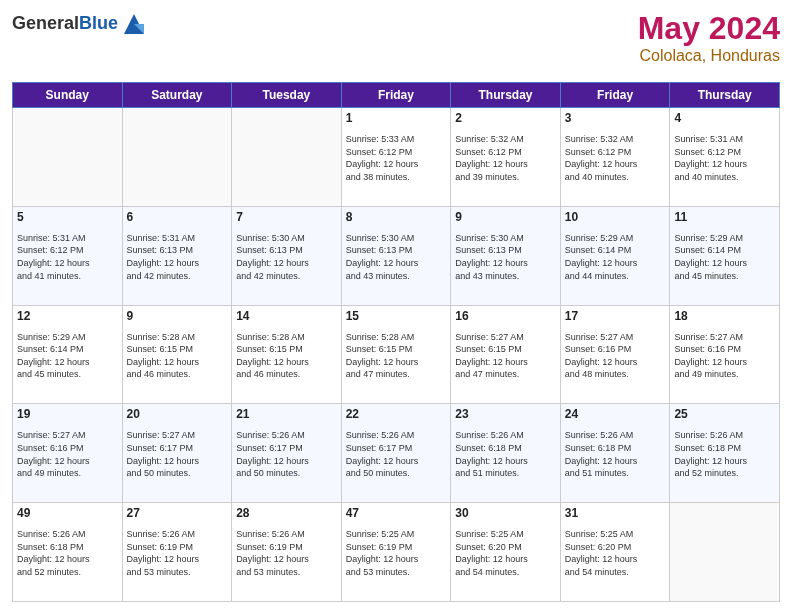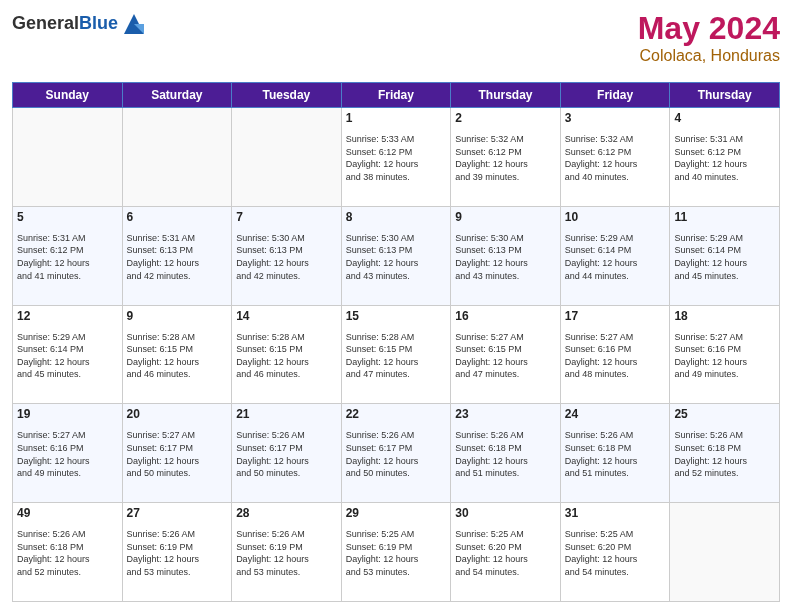--- a/index.html
+++ b/index.html
@@ -336,21 +336,21 @@
 and 53 minutes.</div>
           </td>
           <td>
             <span class="day-number">28</span>
             <div class="day-info" style="white-space: pre-line;">Sunrise: 5:26 AM
 Sunset: 6:19 PM
 Daylight: 12 hours
 and 53 minutes.</div>
           </td>
           <td>
-            <span class="day-number">29</span>
+            <span class="day-number">47</span>
             <div class="day-info" style="white-space: pre-line;">Sunrise: 5:25 AM
 Sunset: 6:19 PM
 Daylight: 12 hours
 and 53 minutes.</div>
           </td>
           <td>
             <span class="day-number">30</span>
             <div class="day-info" style="white-space: pre-line;">Sunrise: 5:25 AM
 Sunset: 6:20 PM
 Daylight: 12 hours

